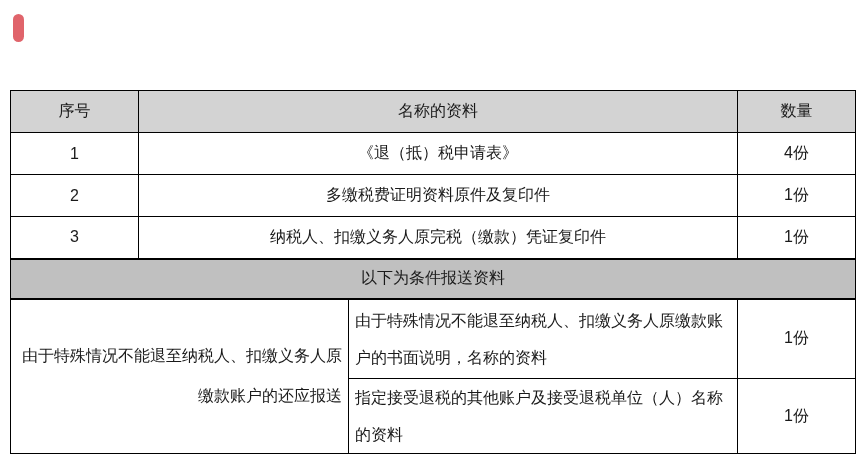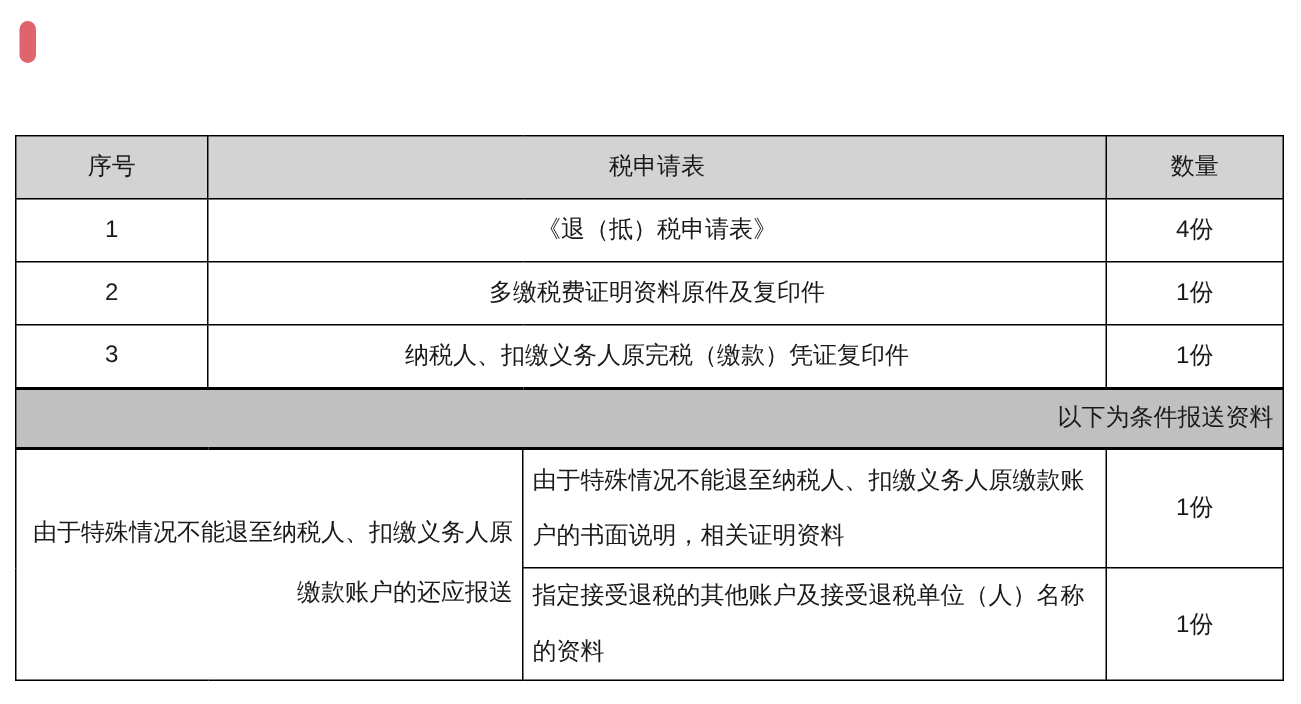--- a/index.html
+++ b/index.html
@@ -57,21 +57,21 @@
     background:var(--header_bg);
     text-align:center;
   }
   tr.datarow{height:42px;}
   td.idx{text-align:center;}
   td.mat{text-align:center;padding-left:21px;}
   td.qty{text-align:center;}
   tr.band{height:40px;}
   tr.band td{
     background:var(--band_bg);
-    text-align:right;
+    text-align:center;
     border-top:2px solid var(--border);
     border-bottom:2px solid var(--border);
     margin-left:24px;
   }
   tr.cond-a{height:80px;}
   tr.cond-b{height:72px;}
   td.cond-left{
     text-align:right;
     vertical-align:middle;
     padding:0 10px 0 15px;
@@ -94,21 +94,21 @@
 <table class="materials">
   <colgroup>
     <col class="col-a">
       <col class="col-b">
       <col class="col-c">
       <col class="col-d">
   </colgroup>
   <tbody>
     <tr class="hdr">
       <th>序号</th>
-      <th colspan="2">税申请表</th>
+      <th colspan="2">名称的资料</th>
       <th>数量</th>
     </tr>
 
     <tr class="datarow">
       <td class="idx">1</td>
       <td class="mat" colspan="2">《退（抵）税申请表》</td>
       <td class="qty">4份</td>
     </tr>
 
     <tr class="datarow">
@@ -122,21 +122,21 @@
       <td class="mat" colspan="2">纳税人、扣缴义务人原完税（缴款）凭证复印件</td>
       <td class="qty">1份</td>
     </tr>
 
     <tr class="band">
       <td colspan="4">以下为条件报送资料</td>
     </tr>
 
     <tr class="cond-a">
       <td class="cond-left" colspan="2" rowspan="2">由于特殊情况不能退至纳税人、扣缴义务人原缴款账户的还应报送</td>
-      <td class="cond-mid">由于特殊情况不能退至纳税人、扣缴义务人原缴款账户的书面说明，相关证明资料</td>
+      <td class="cond-mid">由于特殊情况不能退至纳税人、扣缴义务人原缴款账户的书面说明，名称的资料</td>
       <td class="qty">1份</td>
     </tr>
 
     <tr class="cond-b">
       <td class="cond-mid">指定接受退税的其他账户及接受退税单位（人）名称的资料</td>
       <td class="qty">1份</td>
     </tr>
   </tbody>
 </table>
 

